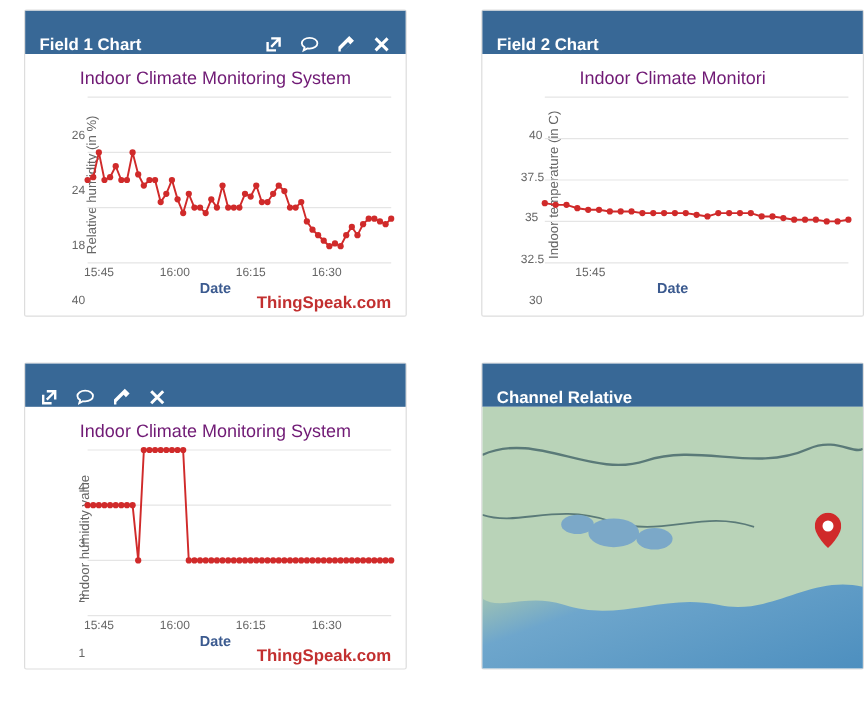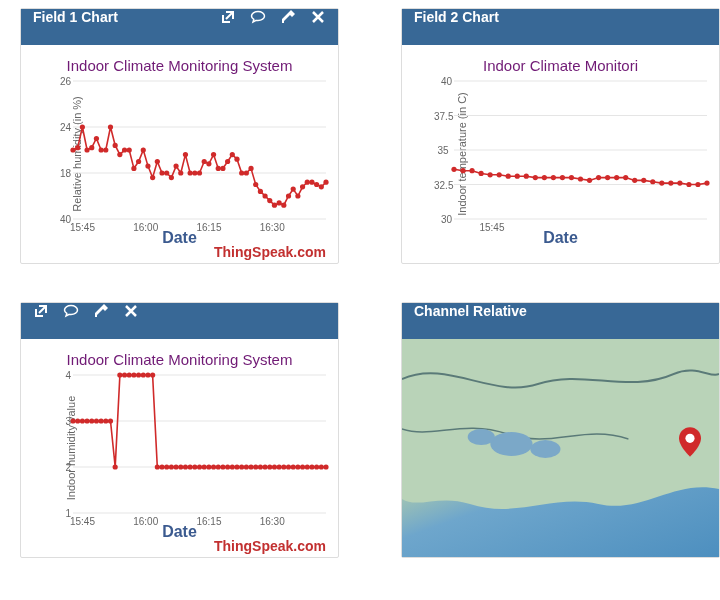--- a/index.html
+++ b/index.html
@@ -17,21 +17,21 @@
     border: 1px solid #ddd;
     background: #fff;
     border-radius: 2px;
   }
   .panel-wide { width: 420px; }
   .panel-header {
     background: #386896;
     color: #fff;
     height: 36px;
     display: flex;
-    align-items: flex-start;
+    align-items: flex-end;
     padding: 0 12px;
     font-size: 14px;
     font-weight: bold;
   }
   .panel-title { flex: 1; }
   .panel-icons { display: flex; gap: 14px; font-size: 13px; }
   .panel-icons span { cursor: pointer; display:inline-flex; align-items:center; justify-content:center; width:16px; height:16px;}
   .chart-body {
     padding: 6px 10px 4px 10px;
     position: relative;
@@ -60,32 +60,33 @@
     transform-origin: center;
     font-size: 11px;
     color: #666;
     white-space: nowrap;
   }
   .x-axis-label {
     position: absolute;
     bottom: 16px;
     left: 0; right: 0;
     text-align: center;
-    font-size: 16px;
+    font-size: 12px;
     color: #3b5a8f;
     font-weight: bold;
   }
   .y-tick {
     position: absolute;
     left: 32px;
     font-size: 10px;
     color: #666;
     transform: translateY(-50%);
     width: 18px;
     text-align: right;
+    margin-top: 32px;
   }
   .x-tick {
     position: absolute;
     bottom: 30px;
     font-size: 10px;
     color: #666;
     transform: translateX(-50%);
   }
   .attribution {
     position: absolute;

